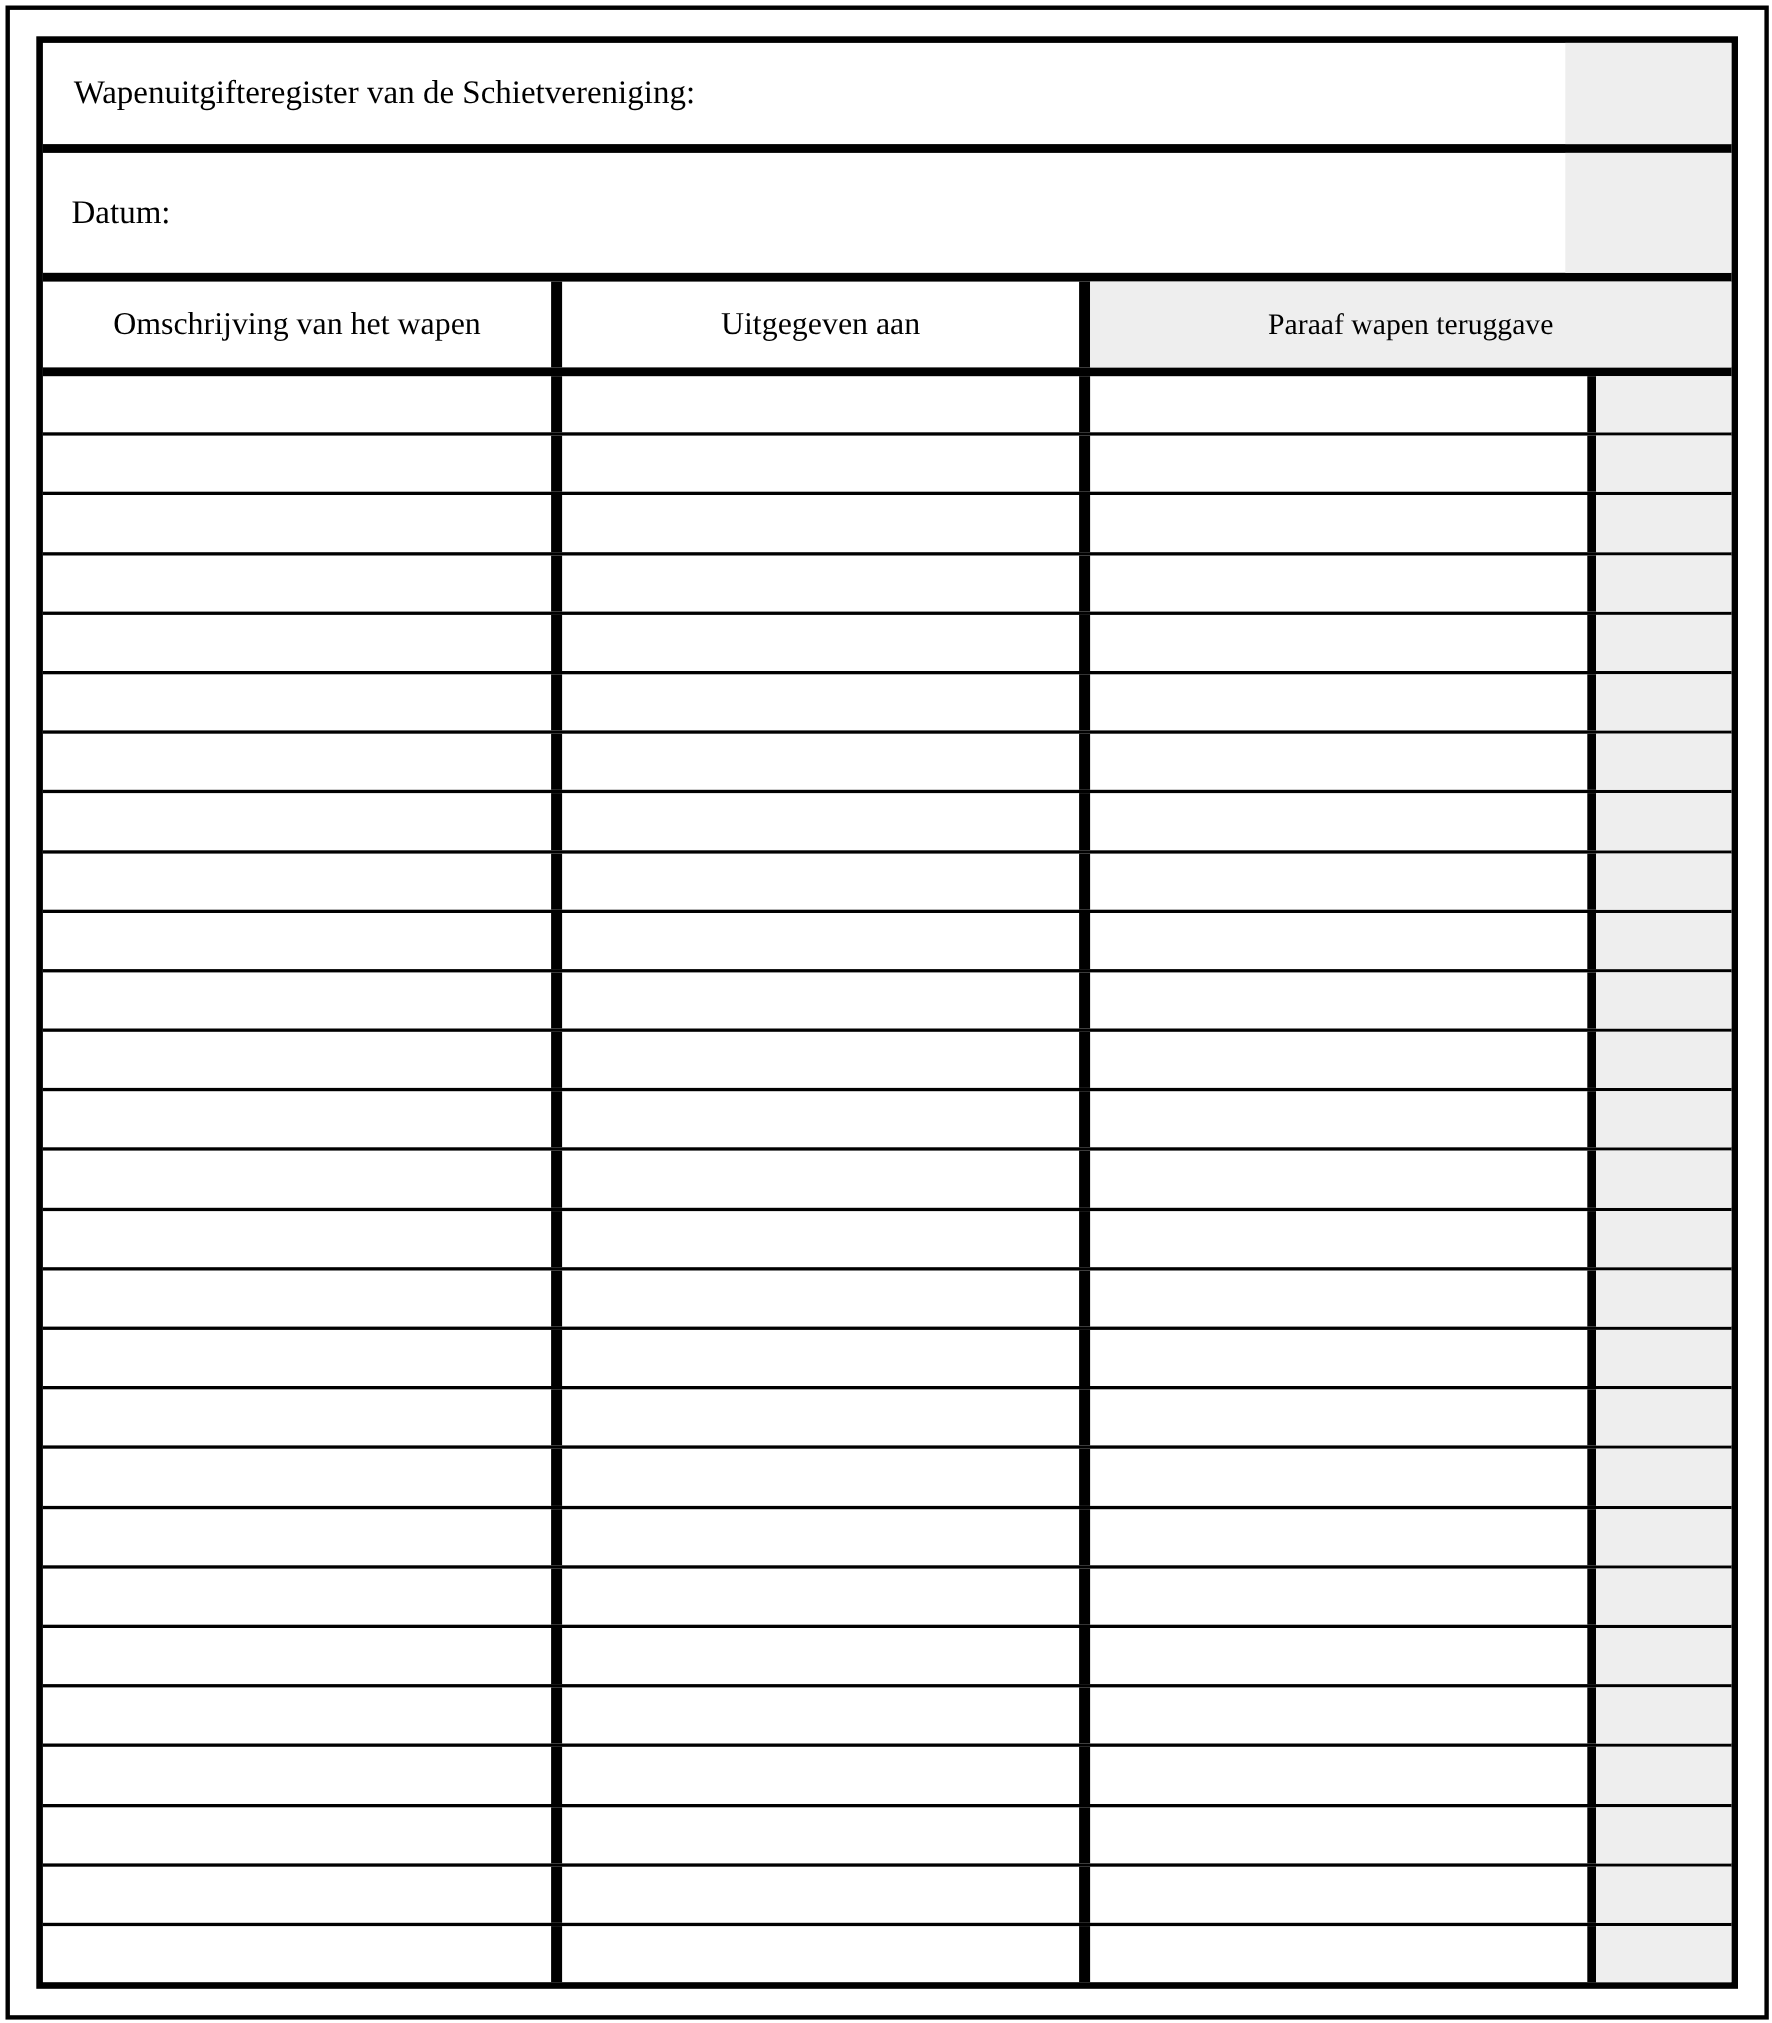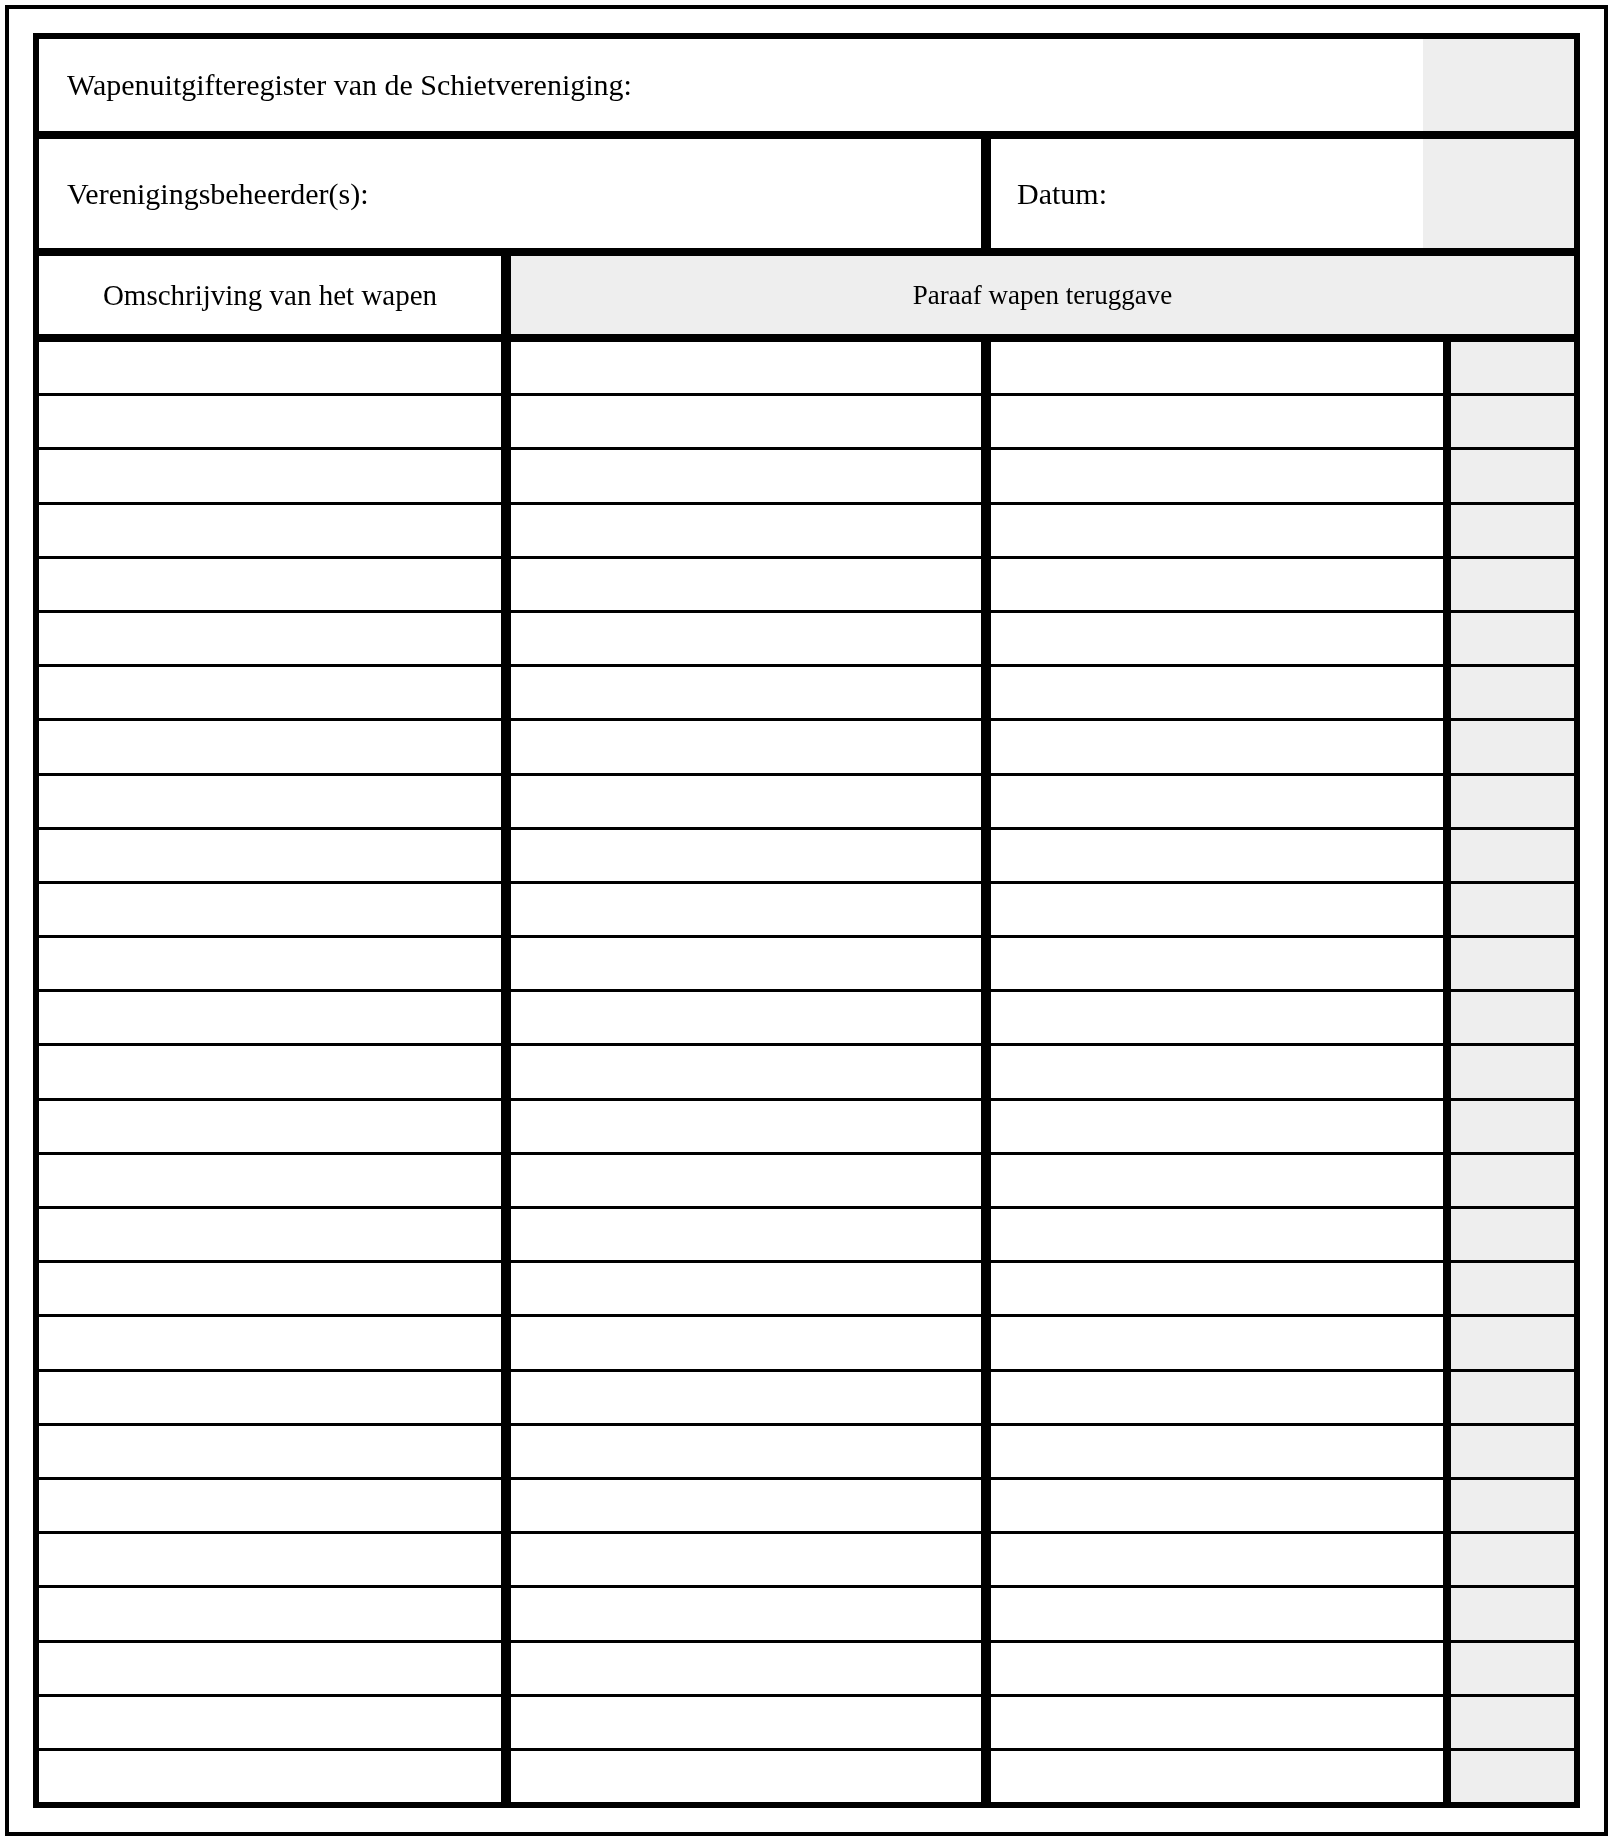--- a/index.html
+++ b/index.html
@@ -91,31 +91,29 @@
 <div class="outer">
   <div class="frame">
     <div class="register-table">
 
       <div class="row-title">
         <div class="gray-strip" style="background: rgb(238, 238, 238);"></div>
         <span class="label-text">Wapenuitgifteregister van de Schietvereniging:</span>
       </div>
 
       <div class="row-admin">
-        <div class="cell-beheerder">
-          <span class="label-text">Verenigingsbeheerder(s):</span>
-        </div>
         <div class="cell-datum">
           <div class="gray-strip" style="background: rgb(238, 238, 238);"></div>
           <span class="label-text">Datum:</span>
         </div>
       </div>
 
       <div class="row-headers">
         <div class="hc1">Omschrijving van het wapen</div>
+        <div class="hc2">Uitgegeven aan</div>
         <div class="hc4 shaded" style="background: rgb(238, 238, 238);">Paraaf wapen teruggave</div>
       </div>
 
       <div class="data-rows">
         <div class="data-row">
           <div class="dc1"></div>
           <div class="dc2"></div>
           <div class="dc3"></div>
           <div class="dc4 shaded" style="background: rgb(238, 238, 238);"></div>
         </div>

